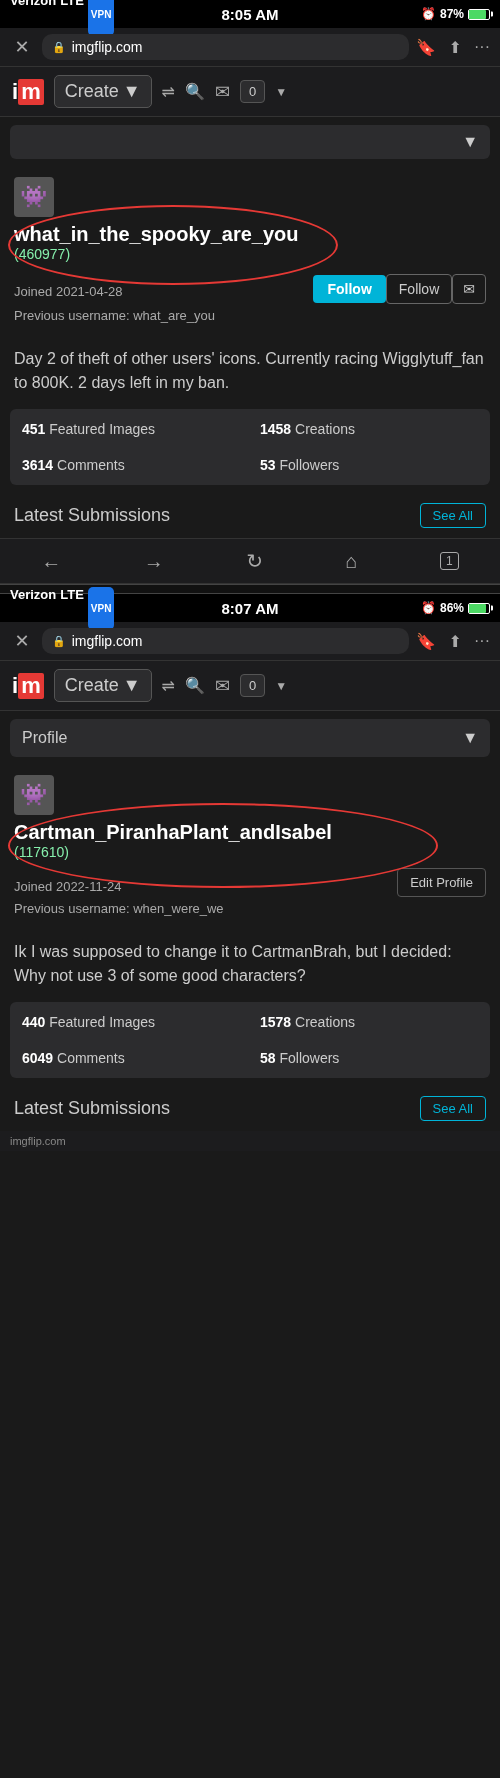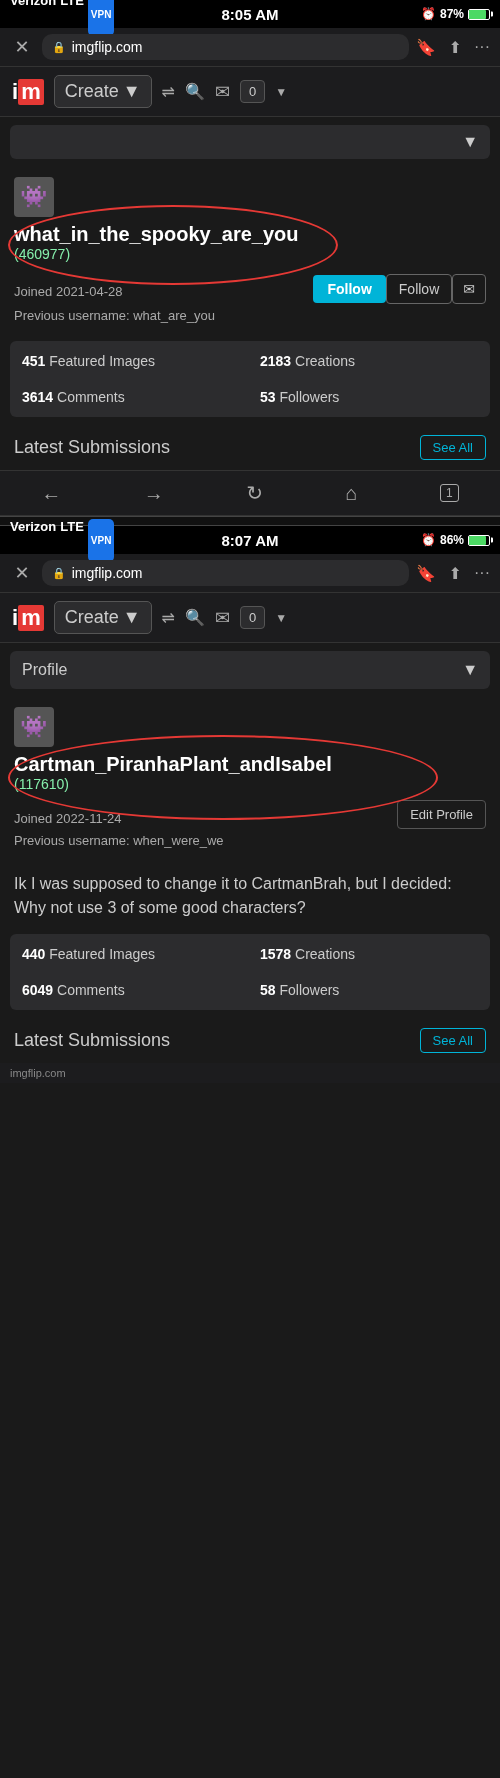--- a/index.html
+++ b/index.html
@@ -420,27 +420,28 @@
           <button class="follow-btn">Follow</button>
           <button class="block-btn">Follow</button>
           <button class="msg-btn">✉</button>
         </div>
       </div>
 
       <div class="prev-username">Previous username: what_are_you</div>
     </div>
   </div>
 
+  <div class="bio-text">Day 2 of theft of other users' icons. Currently racing Wigglytuff_fan to 800K. 2 days left in my ban.</div>
 
   <div class="stats-grid">
     <div class="stat-item">
       <span>451</span> Featured Images
     </div>
     <div class="stat-item">
-      <span>2183</span> Creations
+      <span>1458</span> Creations
     </div>
     <div class="stat-item">
       <span>3614</span> Comments
     </div>
     <div class="stat-item">
       <span>53</span> Followers
     </div>
   </div>
 
   <div class="latest-submissions">

